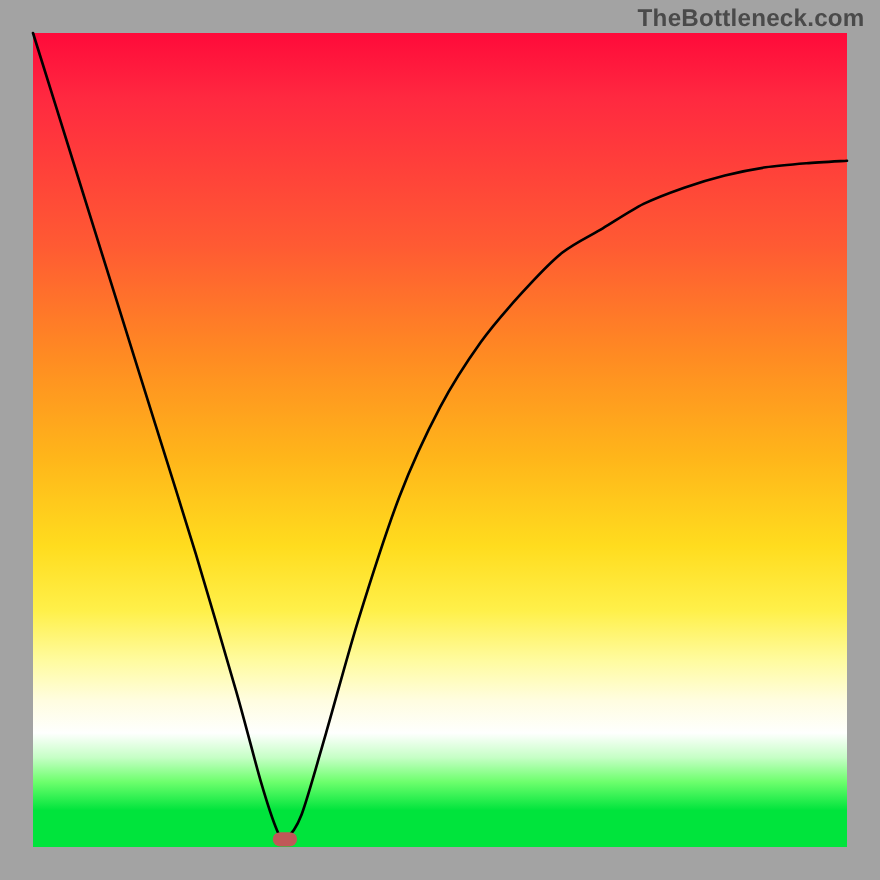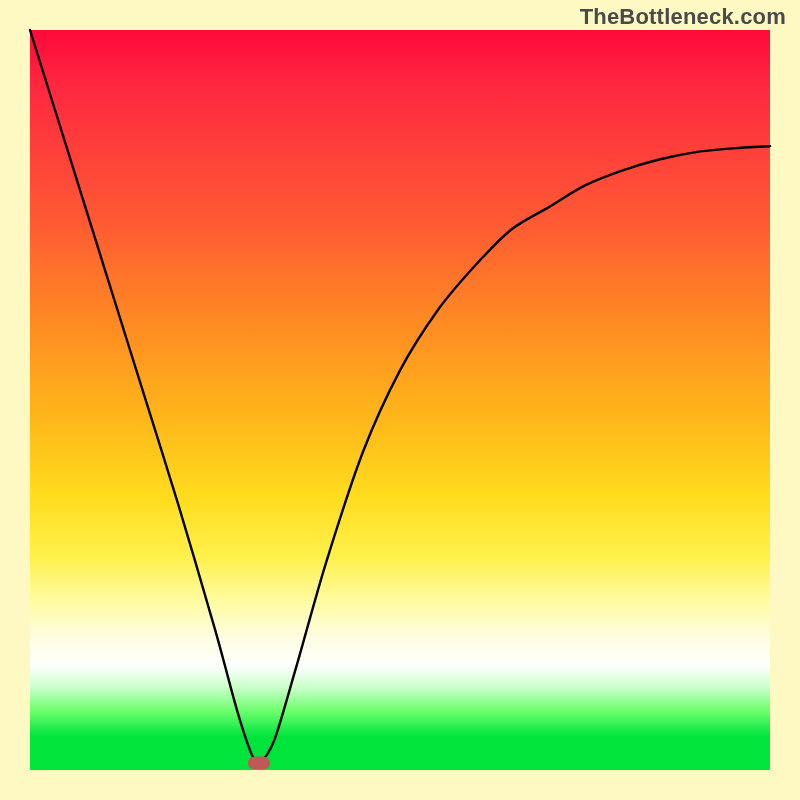--- a/index.html
+++ b/index.html
@@ -8,21 +8,21 @@
     width: 800px;
     height: 800px;
     background: #000;
     font-family: Arial, Helvetica, sans-serif;
     overflow: hidden;
   }
   .frame {
     position: relative;
     width: 800px;
     height: 800px;
-    background: #fef9c3;
+    background: #a3a3a3;
   }
   .watermark {
     position: absolute;
     top: 4px;
     right: 14px;
     color: #4a4a4a;
     font-size: 22px;
     font-weight: 600;
     letter-spacing: 0.2px;
     user-select: none;

